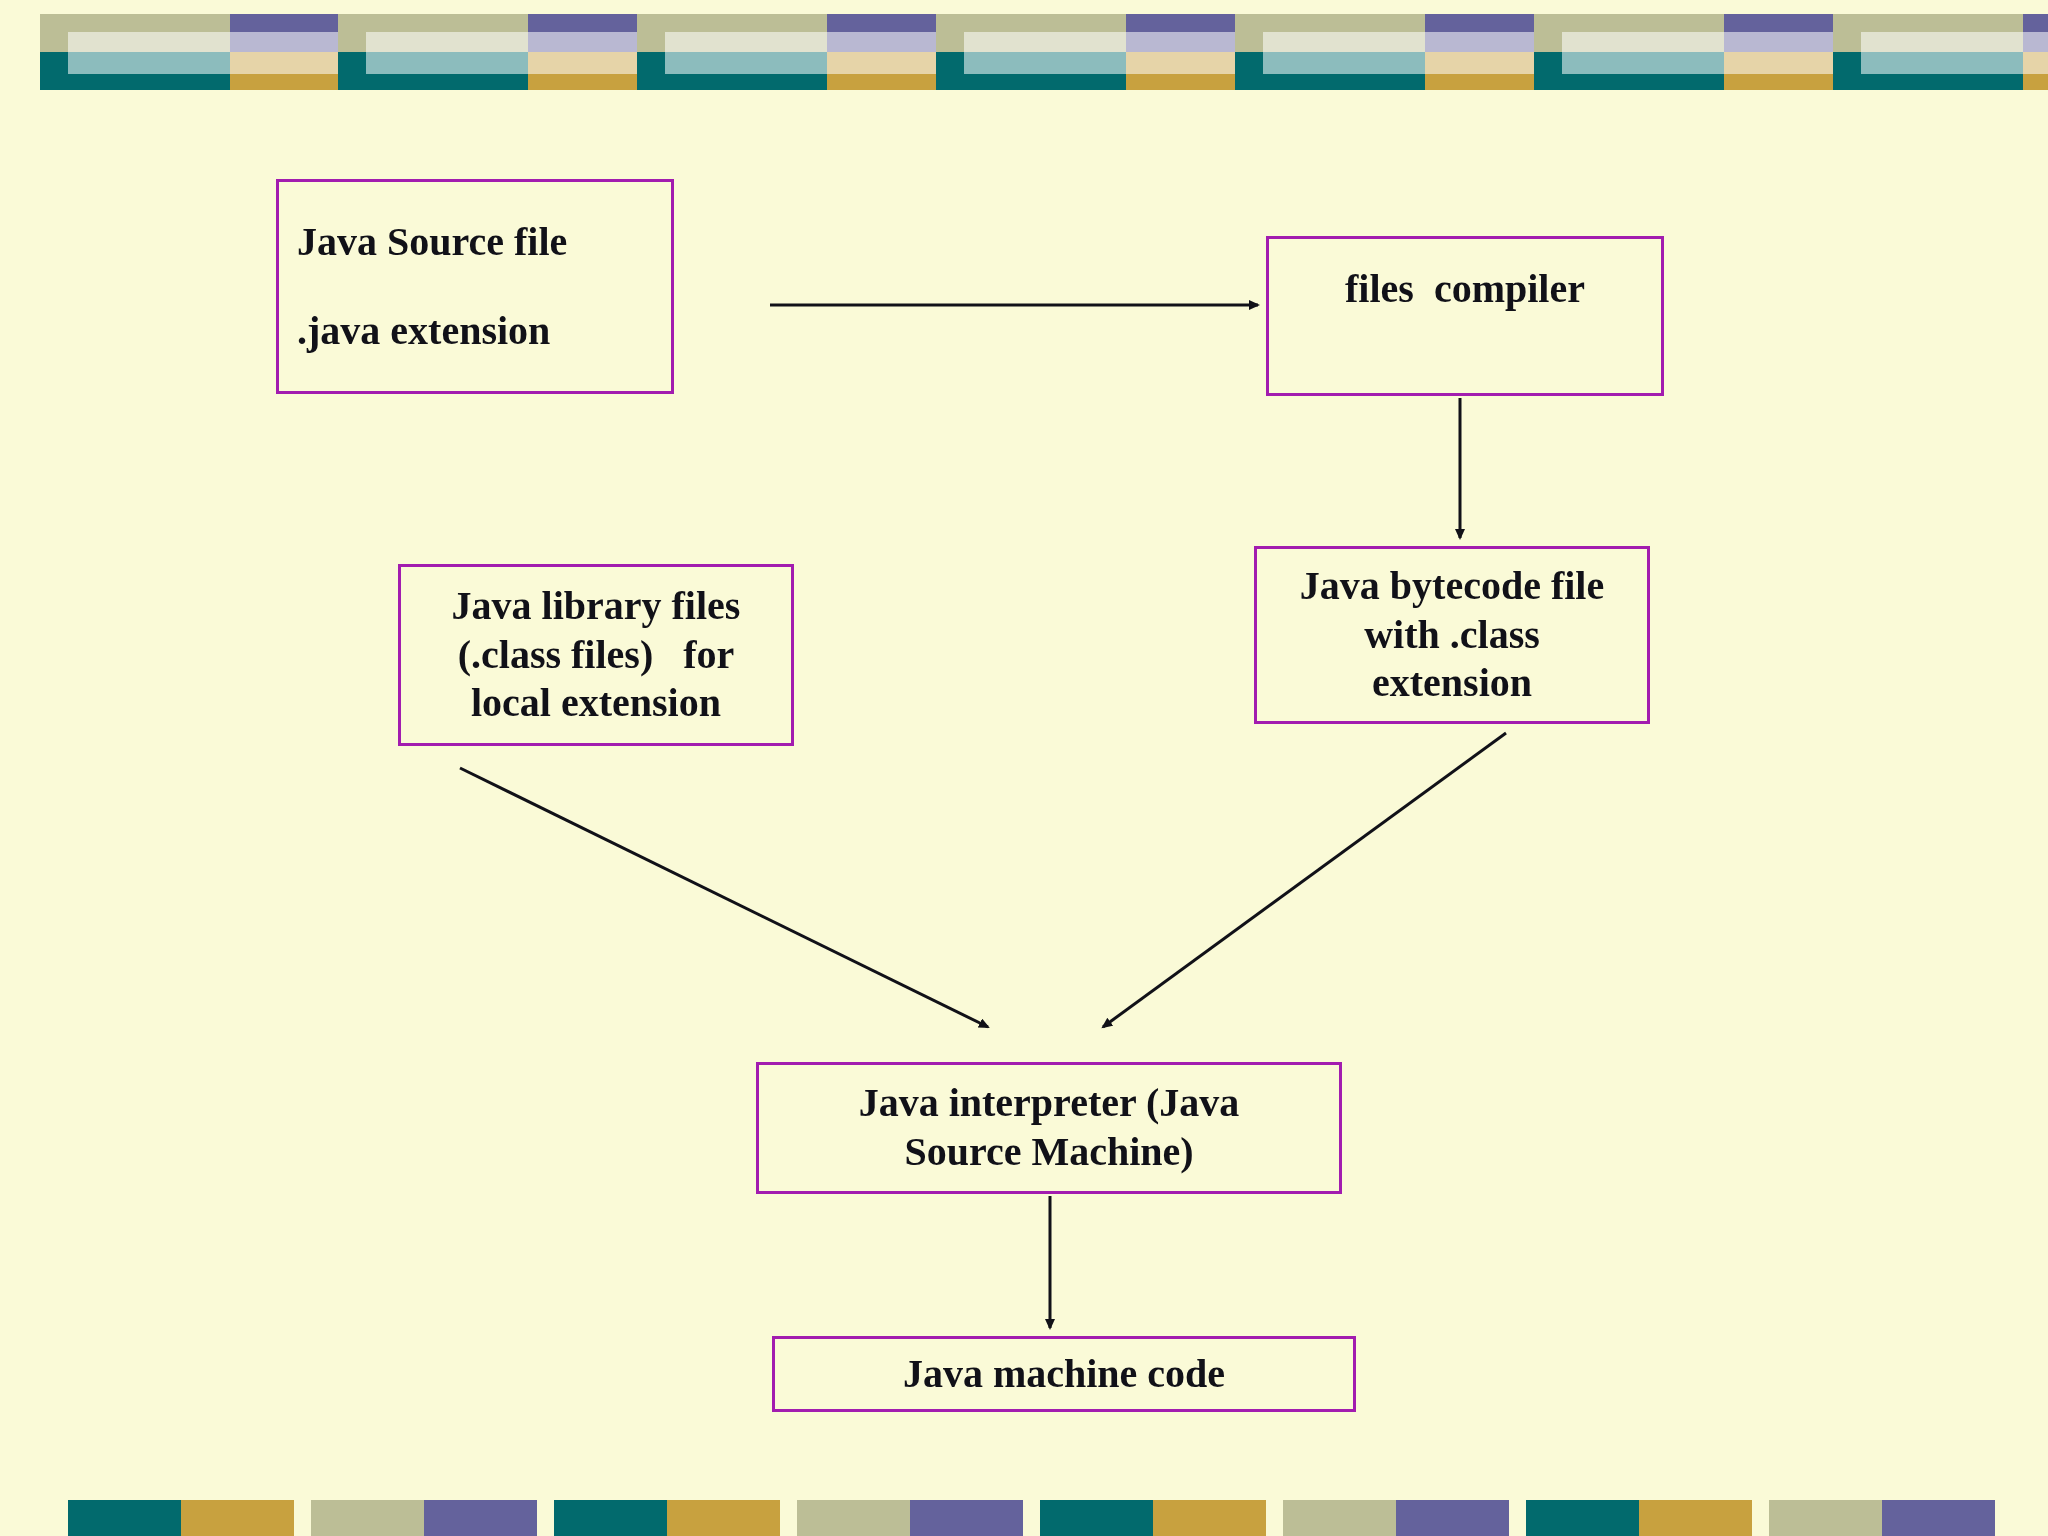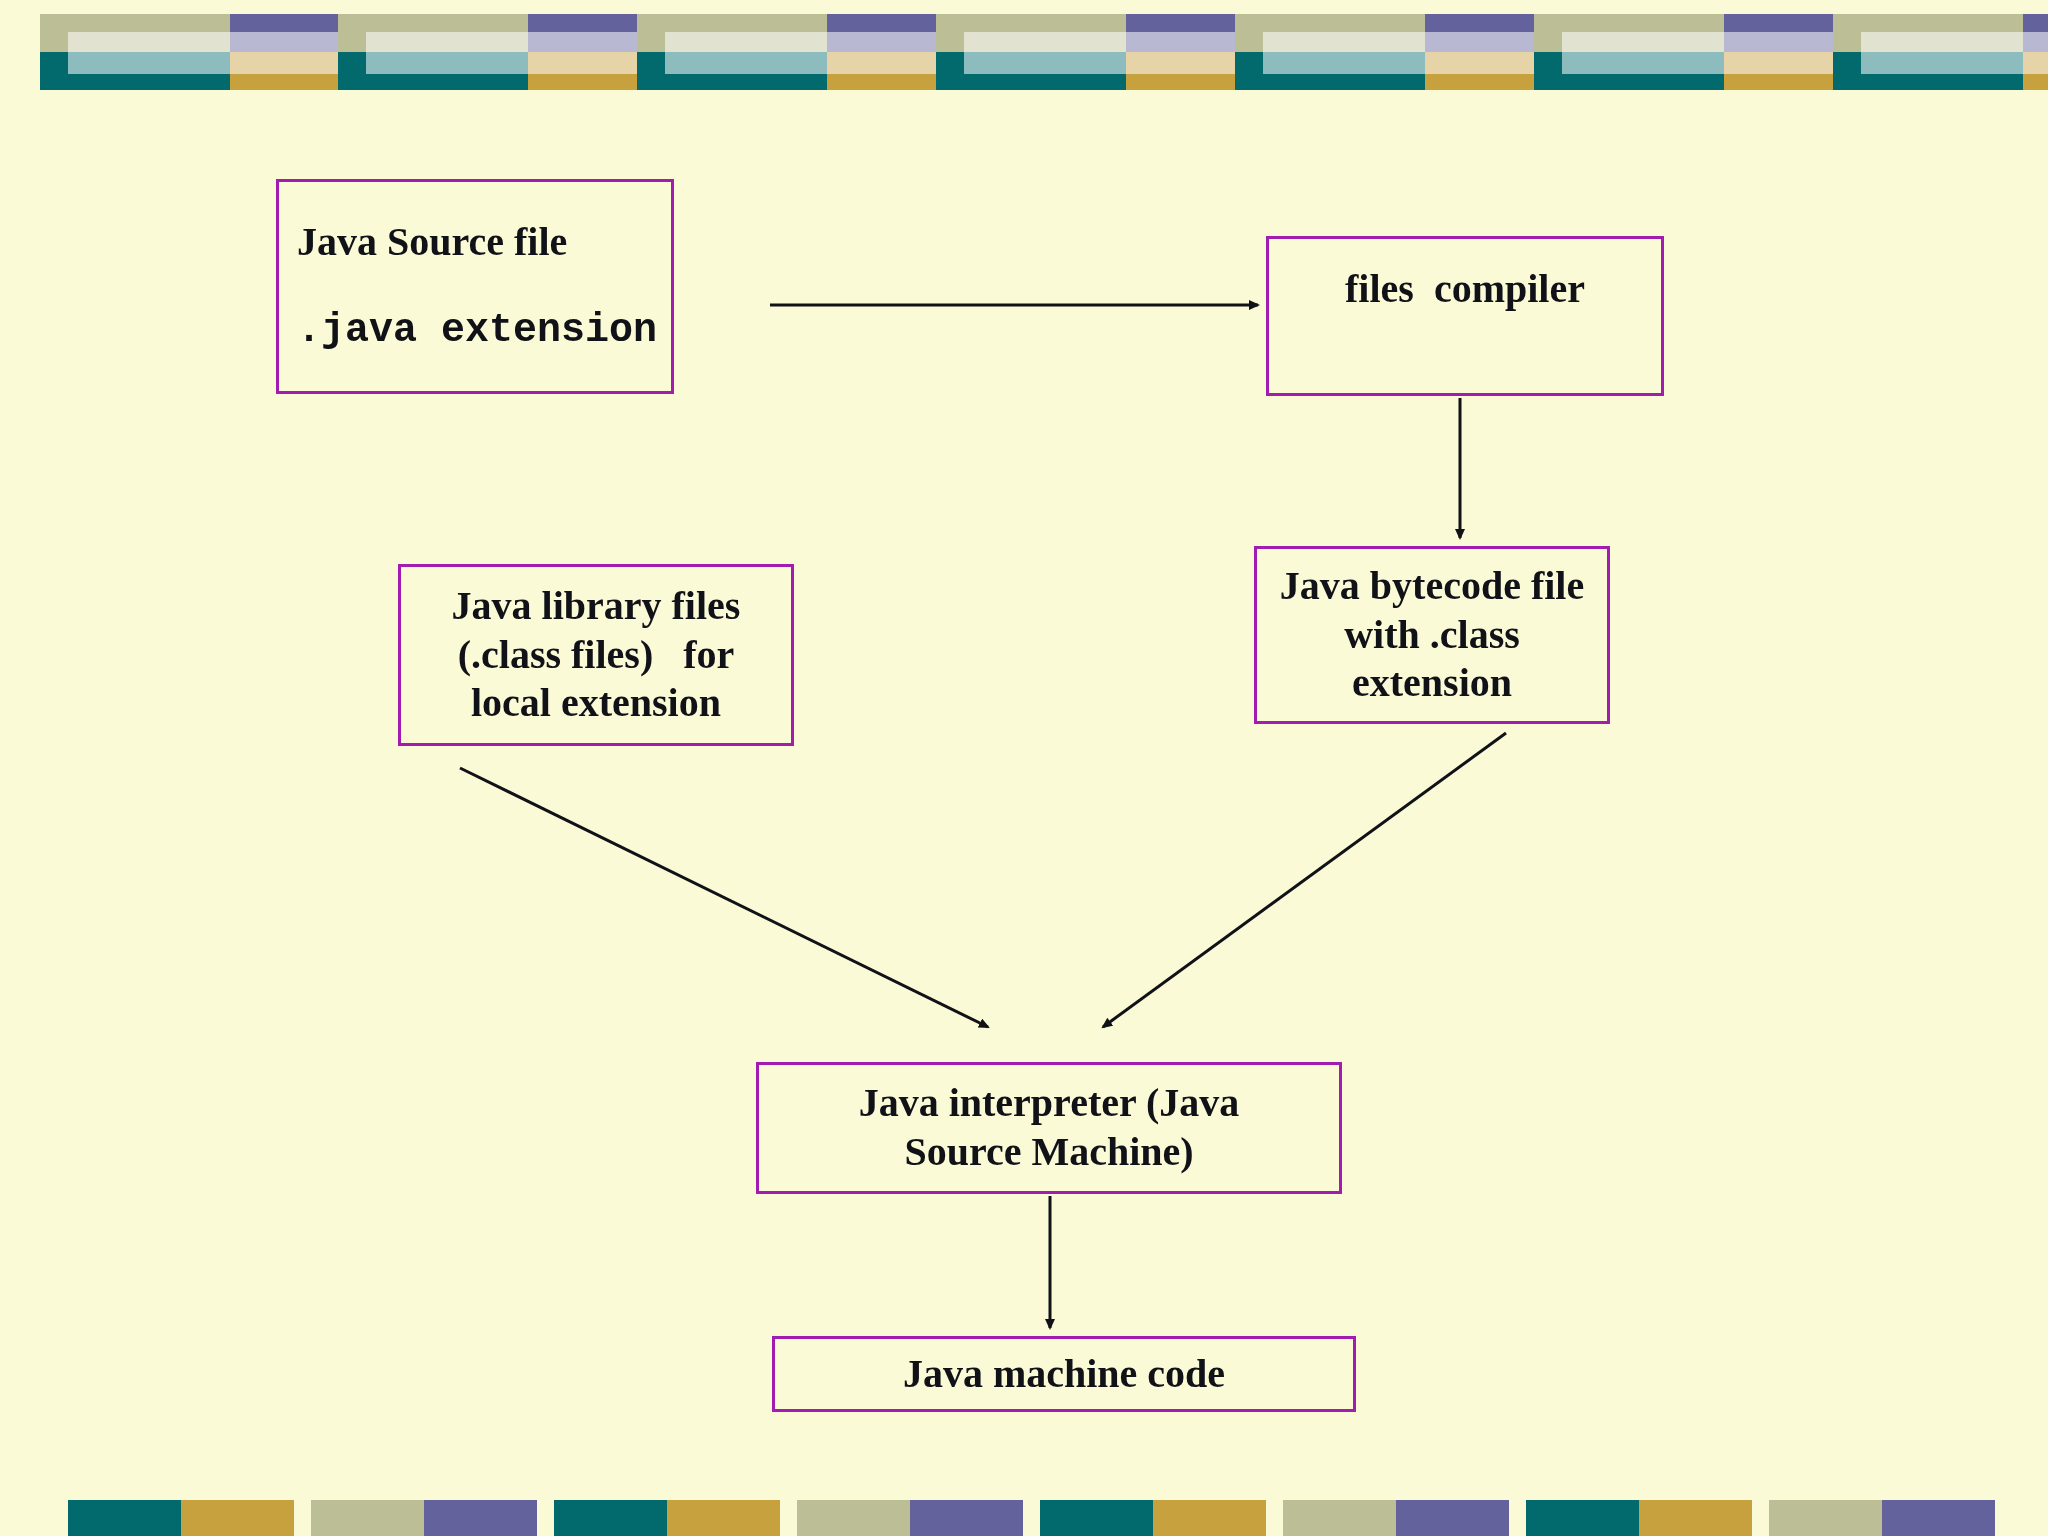--- a/index.html
+++ b/index.html
@@ -131,34 +131,34 @@
       <div class="q tl"></div>
       <div class="q tr"></div>
       <div class="q bl"></div>
       <div class="q br"></div>
       <div class="q ovl"></div>
     </div>
   </div>
 
   <div class="fbox leftalign" style="left:276px; top:179px; width:398px; height:215px;">
     <span class="ln">Java Source file</span>
-    <span class="ln" style="margin-top:40px;font-family:Liberation Mono, monospace;">.java extension</span>
+    <span class="ln" style="margin-top:40px;">.java extension</span>
   </div>
 
   <div class="fbox" style="left:1266px; top:236px; width:398px; height:160px; justify-content:flex-start; padding-top:26px;">
     <span class="ln">files  compiler</span>
   </div>
 
   <div class="fbox" style="left:360px; top:564px; width:396px; height:182px;margin-left:38px;">
     <span class="ln">Java library files</span>
     <span class="ln">(.class files)   for</span>
     <span class="ln">local extension</span>
   </div>
 
-  <div class="fbox" style="left:1254px; top:546px; width:356px; height:178px;">
+  <div class="fbox" style="left:1254px; top:546px; width:396px; height:178px;">
     <span class="ln">Java bytecode file</span>
     <span class="ln">with .class</span>
     <span class="ln">extension</span>
   </div>
 
   <div class="fbox" style="left:756px; top:1062px; width:586px; height:132px;">
     <span class="ln">Java interpreter (Java</span>
     <span class="ln">Source Machine)</span>
   </div>
 

